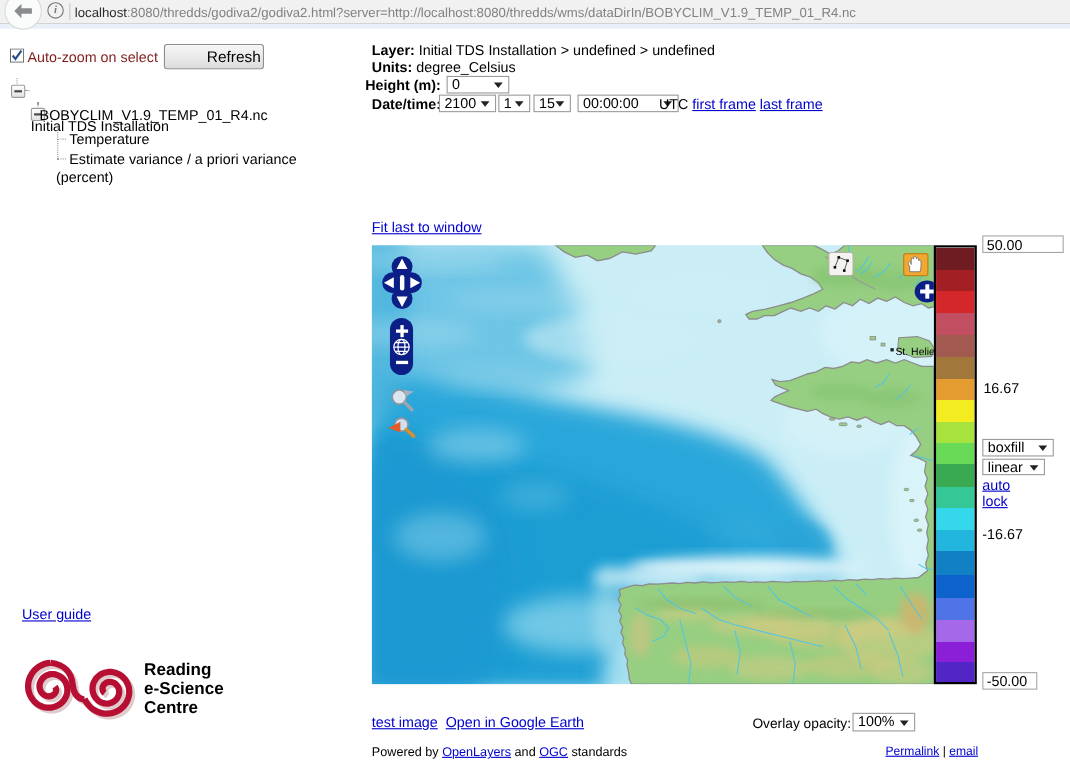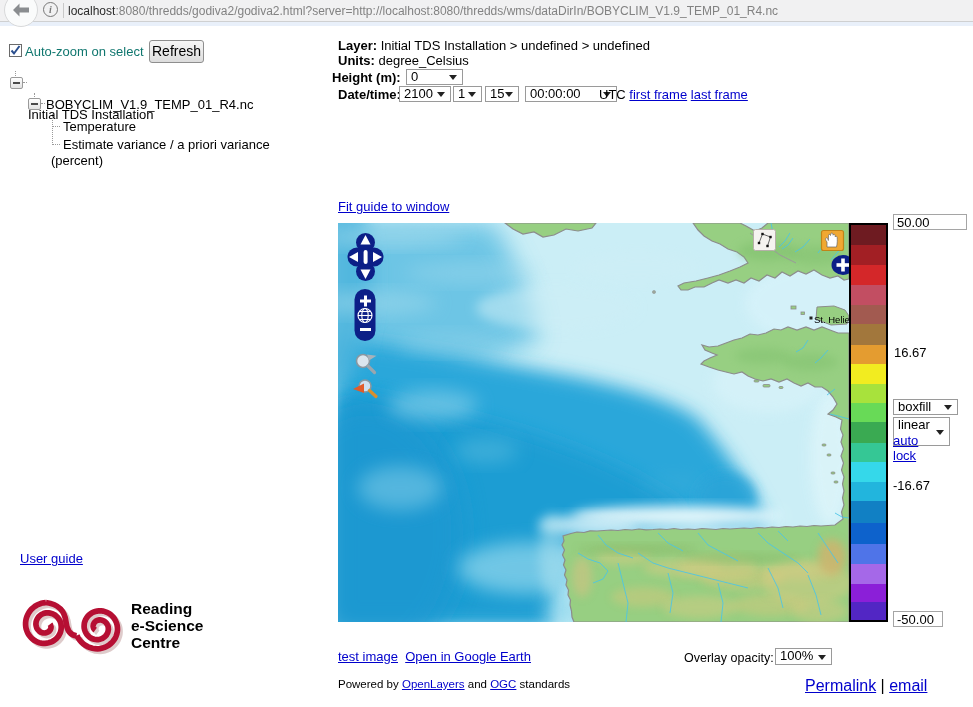--- a/index.html
+++ b/index.html
@@ -11,23 +11,23 @@
 #chrome{left:0;top:0;width:973px;height:21px;background:#f1f1f2;border-bottom:1px solid #cfd0d1;}
 #bluestrip{left:0;top:22px;width:973px;height:4px;background:#e9f0fa;}
 #backcirc{left:4px;top:-7px;width:32px;height:32px;border-radius:50%;background:#fafbfb;border:1px solid #d8d9da;}
 #backarrow{left:11px;top:3px;width:20px;height:14px;}
 #infocirc{left:43px;top:2px;width:13px;height:13px;border-radius:50%;border:1.5px solid #787878;color:#787878;font-size:10px;text-align:center;line-height:13px;font-family:"Liberation Serif",serif;font-style:italic;font-weight:bold;}
 #urlsep{left:63px;top:3px;width:1px;height:15px;background:#c8c8c8;}
 #urltext{left:68px;top:4px;font-size:12px;color:#828282;white-space:nowrap;}
 #urltext b{color:#2b2b2b;font-weight:normal;}
 
 #cb{left:9px;top:44px;width:13px;height:13px;}
-#autolbl{left:25px;top:44px;font-size:13px;color:#0f766e;}
+#autolbl{left:25px;top:44px;font-size:13px;color:#7f1d1d;}
 #refresh{left:149px;top:40px;width:53px;height:21px;border:1px solid #8e8e8e;border-radius:3px;
- background:linear-gradient(#f6f6f6,#e8e8e8 60%,#dcdcdc);font-size:14px;text-align:center;line-height:20px;color:#000;}
+ background:linear-gradient(#f6f6f6,#e8e8e8 60%,#dcdcdc);font-size:14px;text-align:center;line-height:20px;color:#000;padding-left:36px;}
 .minusbox{width:11px;height:10px;border:1px solid #9a9a9a;border-radius:2px;background:linear-gradient(#ffffff,#e2e2e2);}
 .minusbox:after{content:"";position:absolute;left:2px;top:4px;width:7px;height:2px;background:#4a4a4a;}
 .treetxt{font-size:13px;color:#000;}
 .dotv{border-left:1px dotted #9a9a9a;width:0;}
 .doth{border-top:1px dotted #9a9a9a;height:0;}
 
 .info{font-size:13px;color:#000;white-space:nowrap;}
 .sel{border:1px solid #9a9a9a;background:#fff;font-size:13px;color:#000;padding-left:4px;box-sizing:border-box;line-height:14px;}
 .sel .tri{position:absolute;right:5px;top:50%;margin-top:-2px;width:0;height:0;border-left:4px solid transparent;border-right:4px solid transparent;border-top:5px solid #222;}
 .inp{border:1px solid #a5a5a5;background:#fff;font-size:13px;color:#000;padding-left:3px;box-sizing:border-box;}
@@ -55,21 +55,21 @@
 <div class="abs" id="refresh">Refresh</div>
 
 <div class="abs dotv" style="left:15px;top:71px;height:5px;"></div>
 <div class="abs minusbox" style="left:10px;top:77px;"></div>
 <div class="abs doth" style="left:23px;top:82px;width:4px;"></div>
 <div class="abs treetxt" style="left:28px;top:76px;margin-top:31px;">Initial TDS Installation</div>
 
 <div class="abs dotv" style="left:34px;top:93px;height:4px;"></div>
 <div class="abs minusbox" style="left:28px;top:98px;"></div>
 <div class="abs doth" style="left:41px;top:103px;width:4px;"></div>
-<div class="abs treetxt" style="left:46px;top:97px;text-align:center;">BOBYCLIM_V1.9_TEMP_01_R4.nc</div>
+<div class="abs treetxt" style="left:36px;top:97px;text-align:center;">BOBYCLIM_V1.9_TEMP_01_R4.nc</div>
 
 <div class="abs dotv" style="left:52px;top:114px;height:31px;"></div>
 <div class="abs doth" style="left:52px;top:126px;width:8px;"></div>
 <div class="abs treetxt" style="left:63px;top:119px;">Temperature</div>
 <div class="abs doth" style="left:52px;top:144px;width:8px;"></div>
 <div class="abs treetxt" style="left:51px;top:137px;width:225px;line-height:15.5px;"><span style="display:inline-block;width:12px;"></span>Estimate variance / a priori variance (percent)</div>
 
 <div class="abs" style="left:20px;top:551px;font-size:13px;"><a href="#">User guide</a></div>
 
 <svg class="abs" id="logo" style="left:14px;top:595px;" width="220" height="70" viewBox="0 0 220 70">
@@ -92,21 +92,21 @@
 <div class="abs info" style="left:338px;top:53px;"><b>Units:</b> degree_Celsius</div>
 <div class="abs info" style="left:332px;top:70px;"><b>Height (m):</b></div>
 <div class="abs sel" style="left:406px;top:69px;width:57px;height:16px;">0<span class="tri"></span></div>
 <div class="abs info" style="left:338px;top:87px;"><b>Date/time:</b></div>
 <div class="abs sel" style="left:399px;top:86px;width:52px;height:16px;">2100<span class="tri"></span></div>
 <div class="abs sel" style="left:453px;top:86px;width:29px;height:16px;">1<span class="tri"></span></div>
 <div class="abs sel" style="left:485px;top:86px;width:34px;height:16px;">15<span class="tri"></span></div>
 <div class="abs sel" style="left:525px;top:86px;width:92px;height:16px;">00:00:00<span class="tri"></span></div>
 <div class="abs info" style="left:599px;top:87px;">UTC <a href="#">first frame</a> <a href="#">last frame</a></div>
 
-<div class="abs" style="left:338px;top:199px;font-size:13px;"><a href="#">Fit guide to window</a></div>
+<div class="abs" style="left:338px;top:199px;font-size:13px;"><a href="#">Fit last to window</a></div>
 
 <div class="abs" id="mapbox" style="left:338px;top:223px;width:511px;height:399px;background:#cbeef6;overflow:hidden;">
     <svg width="511" height="399" viewBox="0 0 511 399" style="position:absolute;left:0;top:0;display:block">
 <defs>
         <filter id="b4" x="-40%" y="-40%" width="180%" height="180%">
           <feGaussianBlur stdDeviation="4"></feGaussianBlur>
         </filter>
         <filter id="b6" x="-40%" y="-40%" width="180%" height="180%">
           <feGaussianBlur stdDeviation="6"></feGaussianBlur>
         </filter>
@@ -270,23 +270,23 @@
  #c24e62 60px,#c24e62 80px,#a25a50 80px,#a25a50 99.5px,#a2773c 99.5px,#a2773c 120px,
  #e49c30 120px,#e49c30 139px,#f2ec20 139px,#f2ec20 159px,#a8e23c 159px,#a8e23c 178px,
  #68da57 178px,#68da57 197px,#3aaa52 197px,#3aaa52 218px,#35c795 218px,#35c795 237px,
  #35d8ea 237px,#35d8ea 257px,#22b5dd 257px,#22b5dd 276px,#1180c4 276px,#1180c4 298px,
  #0d62cc 298px,#0d62cc 319px,#4f74e8 319px,#4f74e8 339px,#a568e8 339px,#a568e8 359px,
  #8b1fd8 359px,#8b1fd8 377px,#5226c4 377px,#5226c4 395px);"></div>
 
 <div class="abs inp" style="left:893px;top:214px;width:74px;height:16px;">50.00</div>
 <div class="abs info" style="left:894px;top:345px;">16.67</div>
 <div class="abs sel" style="left:893px;top:399px;width:65px;height:16px;">boxfill<span class="tri"></span></div>
-<div class="abs sel" style="left:893px;top:417px;width:57px;height:29px;">linear<span class="tri"></span></div>
+<div class="abs sel" style="left:893px;top:417px;width:57px;height:15px;">linear<span class="tri"></span></div>
 <div class="abs" style="left:893px;top:433px;font-size:13px;"><a href="#">auto</a></div>
 <div class="abs" style="left:893px;top:448px;font-size:13px;"><a href="#">lock</a></div>
 <div class="abs info" style="left:893px;top:478px;">-16.67</div>
 <div class="abs inp" style="left:893px;top:611px;width:50px;height:16px;">-50.00</div>
 
 <div class="abs" style="left:338px;top:649px;font-size:13px;"><a href="#">test image</a>&nbsp;&nbsp;<a href="#">Open in Google Earth</a></div>
 <div class="abs info" style="left:684px;top:651px;font-size:12.5px;">Overlay opacity:</div>
 <div class="abs sel" style="left:775px;top:648px;width:57px;height:17px;">100%<span class="tri"></span></div>
 <div class="abs" style="left:338px;top:678px;font-size:11.5px;color:#000;">Powered by <a href="#">OpenLayers</a> and <a href="#">OGC</a> standards</div>
-<div class="abs" style="left:805px;top:677px;font-size:16px;"><a href="#">Permalink</a> | <a href="#">email</a></div>
+<div class="abs" style="left:805px;top:677px;font-size:11px;"><a href="#">Permalink</a> | <a href="#">email</a></div>
 
 </body></html>

